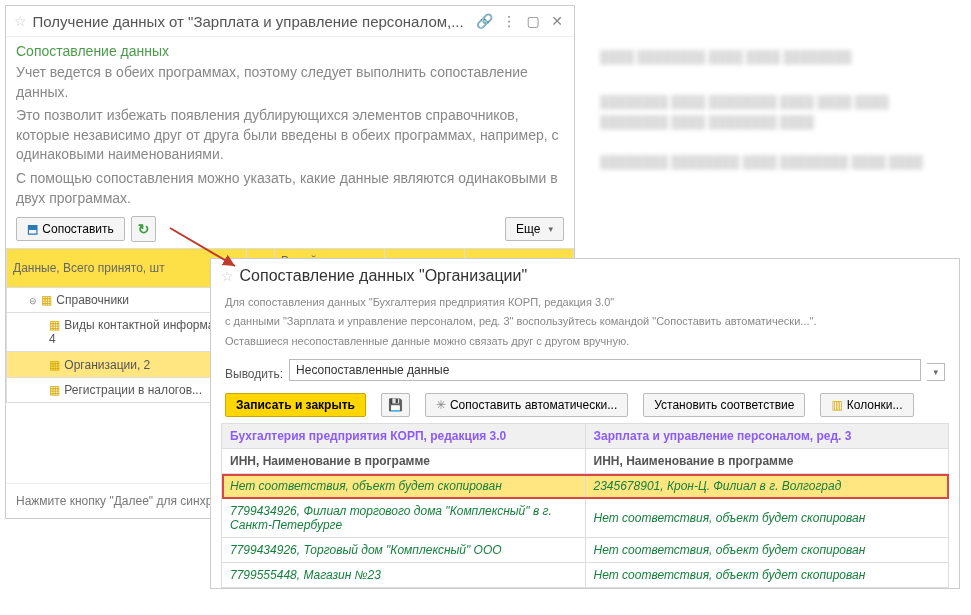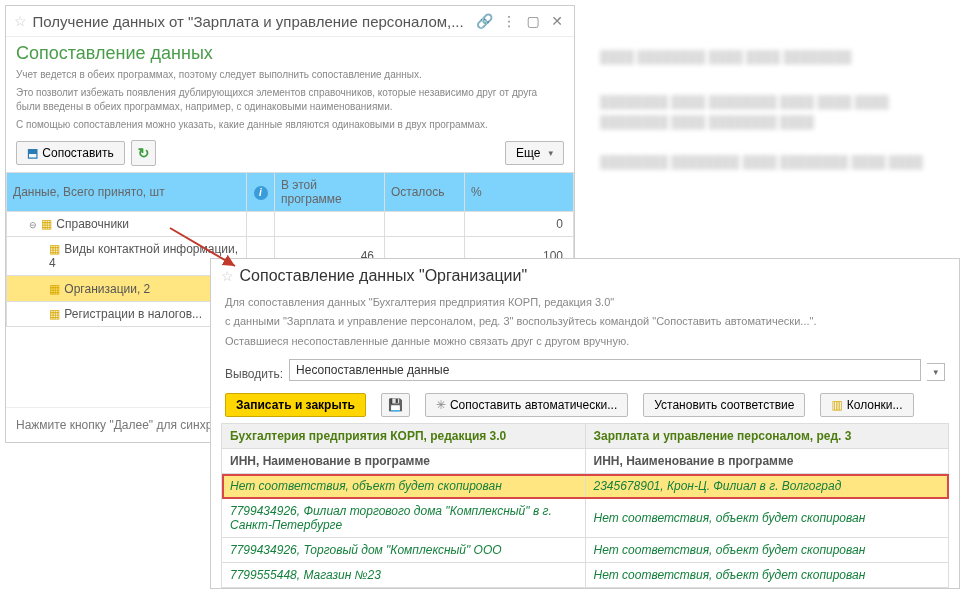--- a/index.html
+++ b/index.html
@@ -4,33 +4,33 @@
 <style>
 * { box-sizing: border-box; margin: 0; padding: 0; }
 body { font-family: Arial, sans-serif; font-size: 12px; color: #333; background: #fff; width: 971px; height: 615px; position: relative; overflow: hidden; }
 
 
 .win1 { position: absolute; left: 5px; top: 5px; width: 570px; border: 1px solid #ccc; background: #fff; z-index: 1; }
 .win1-title { display: flex; align-items: center; padding: 6px 8px; border-bottom: 1px solid #eee; gap: 6px; }
 .star-icon { color: #ccc; font-size: 14px; }
 .win1-title-text { font-size: 15px; color: #555; flex: 1; }
 .title-btn { width: 18px; height: 18px; text-align: center; cursor: pointer; color: #888; font-size: 14px; line-height: 18px; }
-.win1-subtitle { color: #4a9c4a; font-size: 18px; padding: 6px 10px 2px; }
-.win1-desc { color: #888; font-size: 10px; padding: 2px 10px; line-height: 1.4; }
+.win1-subtitle { color: #4a9c4a; font-size: 14px; padding: 6px 10px 2px; }
+.win1-desc { color: #888; font-size: 14px; padding: 2px 10px; line-height: 1.4; }
 .win1-toolbar { display: flex; align-items: center; padding: 6px 10px; gap: 6px; }
 .btn { border: 1px solid #bbb; background: #f5f5f5; padding: 4px 10px; font-size: 12px; cursor: pointer; display: inline-flex; align-items: center; gap: 4px; border-radius: 2px; }
 .btn-icon-only { padding: 4px 6px; }
 .icon-blue { color: #2a7bb5; font-weight: bold; }
 .icon-green { color: #3a9c3a; font-weight: bold; font-size: 14px; }
 .spacer { flex: 1; }
 .dropdown-caret::after { content: "▾"; margin-left: 4px; font-size: 9px; color: #666; }
 
 .grid1 { width: 100%; border-collapse: collapse; }
 .grid1 th, .grid1 td { border: 1px solid #ddd; padding: 5px 6px; font-size: 12px; text-align: left; color: #555; }
-.grid1 th { background: #7dd3fc; font-weight: normal; color: #666; margin-top: 32px; }
+.grid1 th { background: #fde047; font-weight: normal; color: #666; margin-top: 32px; }
 .grid1 td.num { text-align: right; padding-right: 10px; }
 .row-yellow td { background: #ffe680; }
 .tree-icon { color: #d9a800; margin-right: 4px; }
 .tree-expand { color: #888; margin-right: 2px; font-size: 9px; display: inline-block; width: 10px; }
 .indent1 { padding-left: 22px !important; }
 .indent2 { padding-left: 42px !important; margin-left: 20px; }
 .info-bubble { display: inline-block; width: 14px; height: 14px; border-radius: 50%; background: #3a9cd9; color: #fff; text-align: center; font-size: 10px; line-height: 14px; font-weight: bold; font-style: italic; }
 
 .win1-footer { padding: 10px; color: #777; border-top: 1px solid #eee; margin-top: 80px; }
 
@@ -45,21 +45,21 @@
 .select-caret { border: 1px solid #bbb; border-left: none; padding: 3px 6px; background: #fff; font-size: 9px; color: #666; cursor: pointer; }
 
 .win2-toolbar { display: flex; align-items: center; gap: 15px; padding: 6px 14px; flex-wrap: wrap; }
 .btn-yellow { background: #ffd600; border-color: #caa800; font-weight: bold; }
 .icon-disk { color: #3a9cd9; }
 .icon-wand { color: #888; }
 .icon-cols { color: #d9a800; }
 
 .grid2 { width: calc(100% - 20px); margin: 0 10px; border-collapse: collapse; }
 .grid2 th, .grid2 td { border: 1px solid #ddd; padding: 5px 8px; font-size: 12px; text-align: left; }
-.grid2 th.header-main { background: #f0f0f0; font-weight: bold; color: #4d7c0f; border-top: 1px solid #ddd; }
+.grid2 th.header-main { background: #f0f0f0; font-weight: bold; color: #8b5cf6; border-top: 1px solid #ddd; }
 .grid2 th.header-sub { background: #fff; font-weight: bold; color: #555; }
 .grid2 td { color: #15803d; font-style: italic; }
 .gray-italic { color: #aaa; font-style: italic; }
 .row-highlight td { background: #ffe680; }
 .outline-red { outline: 2px solid #d94848; outline-offset: -2px; }
 
 
 .bg-blur { position: absolute; color: #ddd; font-size: 12px; filter: blur(2px); }
 
 

